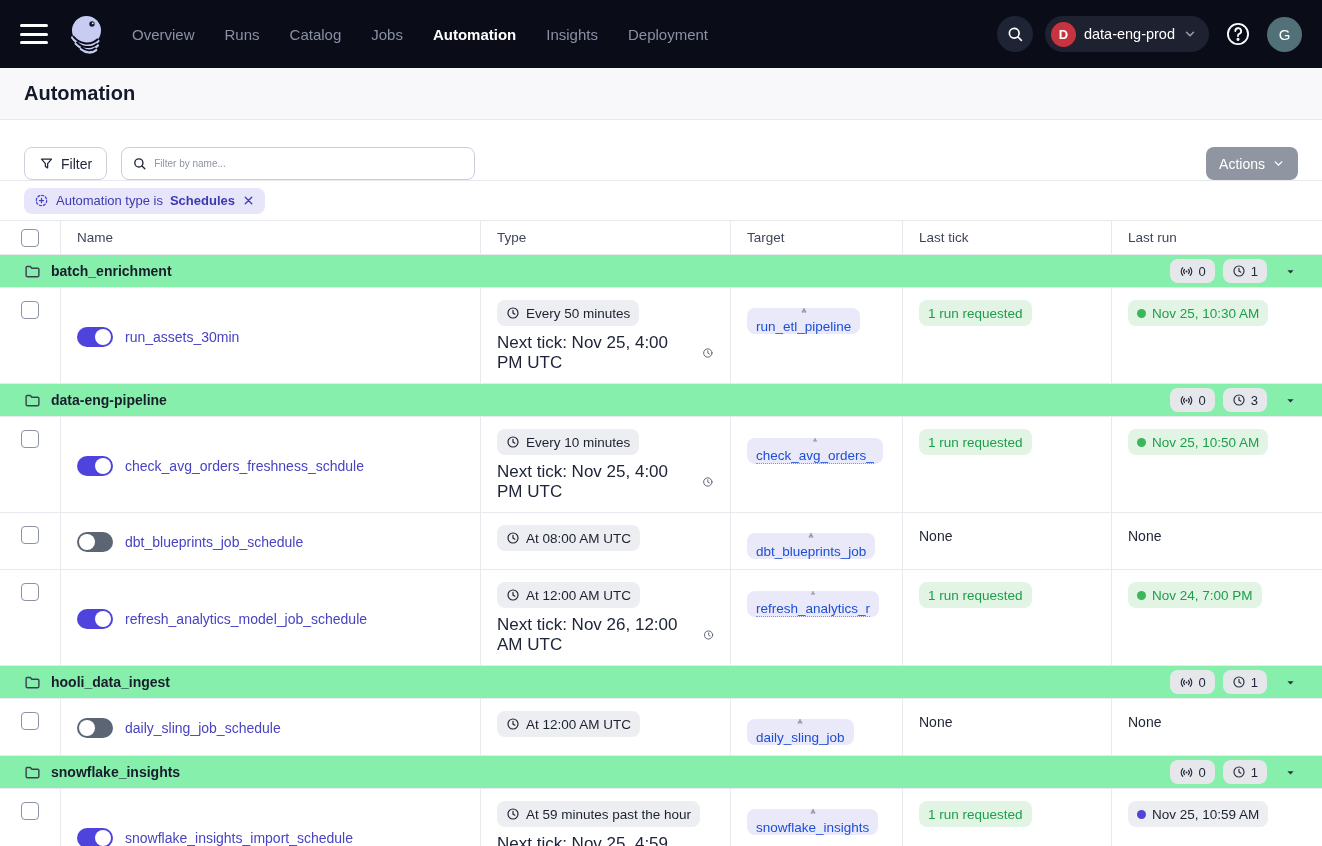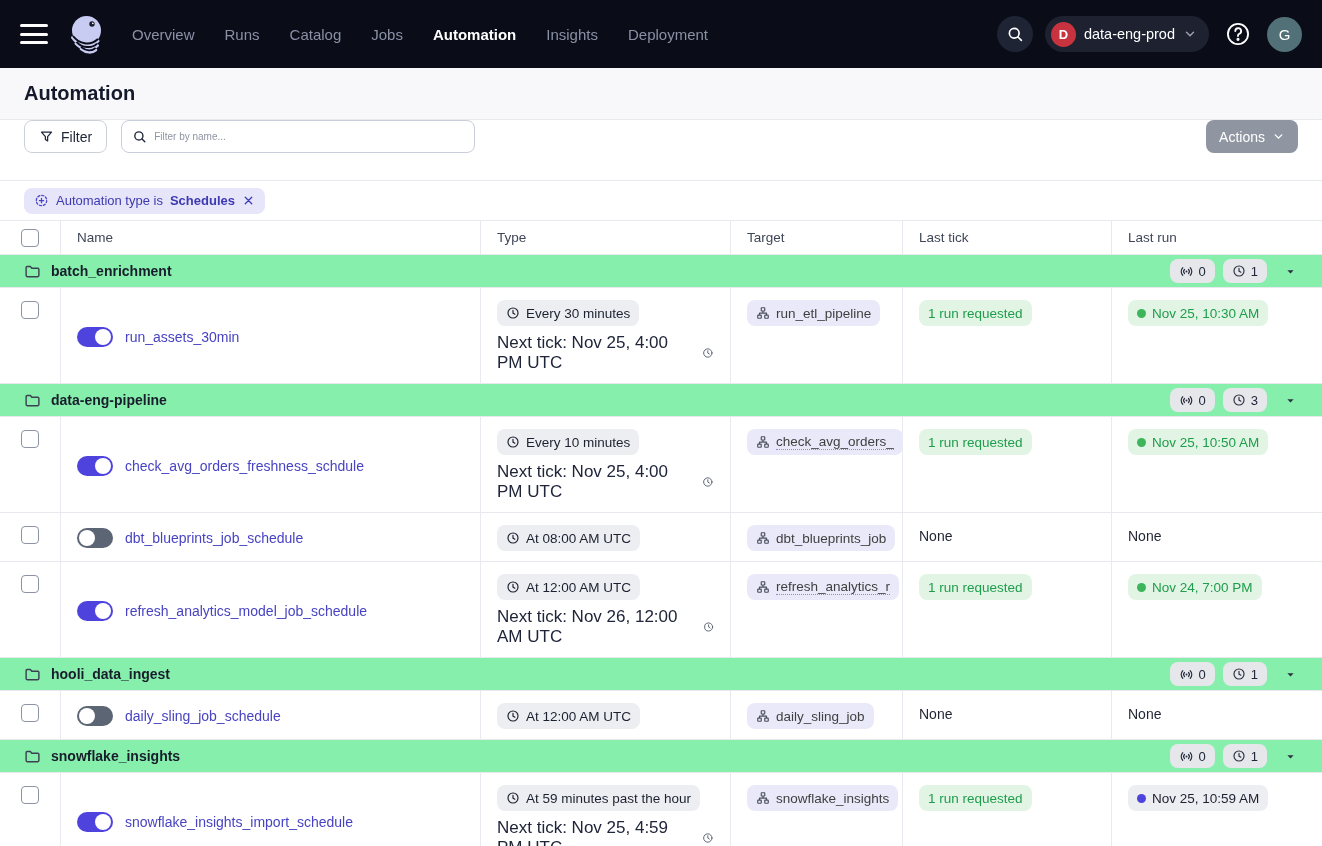--- a/index.html
+++ b/index.html
@@ -20,21 +20,21 @@
   .ws-avatar { width:25px; height:25px; border-radius:50%; background:#c73440; color:#fff; font-size:13px; font-weight:bold; display:flex; align-items:center; justify-content:center; }
   .ws-label { color:#fff; font-size:14.5px; }
   .help-btn { width:34px; height:34px; display:flex; align-items:center; justify-content:center; cursor:pointer; }
   .user-avatar { width:35px; height:35px; border-radius:50%; background:#527077; color:#fff; font-size:15px; display:flex; align-items:center; justify-content:center; cursor:pointer; }
 
   
   .page-header { height:52px; background:#f8f8fa; border-bottom:1px solid #e7e9ee; display:flex; align-items:center; padding:0 24px; }
   .page-title { font-size:20px; font-weight:600; color:#141a2c; }
 
   
-  .toolbar { height:61px; background:#fff; border-bottom:1px solid #e7e9ee; display:flex; align-items:flex-start; padding:0 24px; gap:14px; }
+  .toolbar { height:61px; background:#fff; border-bottom:1px solid #e7e9ee; display:flex; align-items:flex-end; padding:0 24px; gap:14px; }
   .filter-btn { height:33px; border:1px solid #ccd1da; border-radius:8px; background:#fff; display:flex; align-items:center; gap:7px; padding:0 14px; font-size:14px; color:#20273a; cursor:pointer; }
   .search-box { width:354px; height:33px; border:1px solid #c9ceda; border-radius:8px; display:flex; align-items:center; gap:7px; padding:0 10px; }
   .search-box input { border:none; outline:none; flex:1; font-size:10px; color:#1c2130; font-family:inherit; background:transparent; }
   .search-box input::placeholder { color:#8e95a3; }
   .actions-btn { margin-left:auto; height:33px; border:none; border-radius:8px; background:#9096a1; color:#fff; font-size:14px; display:flex; align-items:center; gap:7px; padding:0 13px; cursor:pointer; font-family:inherit; }
 
   
   .chip-row { height:40px; display:flex; align-items:center; padding:0 24px; border-bottom:1px solid #e7e9ee; }
   .chip { height:26px; border-radius:8px; background:#e7e5fa; display:flex; align-items:center; gap:7px; padding:0 10px; font-size:13px; color:#3d39b0; cursor:pointer; }
   .chip .chip-value { font-weight:bold; }
@@ -62,21 +62,21 @@
 
   .name-cell { display:flex; align-items:center; gap:12px; }
   .toggle { width:36px; height:20px; border-radius:10px; position:relative; cursor:pointer; flex:0 0 auto; }
   .toggle .knob { position:absolute; top:2px; width:16px; height:16px; border-radius:50%; background:#fff; }
   .toggle.on { background:#4f43dd; } .toggle.on .knob { right:2px; }
   .toggle.off { background:#5c6574; } .toggle.off .knob { left:2px; }
   .sched-link { color:#4843c2; font-size:14px; cursor:pointer; text-decoration:none; }
 
   .pill { display:inline-flex; align-items:center; gap:6px; height:26px; border-radius:8px; padding:0 9px; font-size:13.5px; white-space:nowrap; }
   .pill-gray { background:#edeef2; color:#1c2130; }
-  .pill-lav { background:#eae9f9; color:#404040; cursor:pointer; }
+  .pill-lav { background:#eae9f9; color:#1d4ed8; cursor:pointer;flex-direction:column; }
   .pill-green { background:#e2f5e5; color:#1e9d4b; }
   .pill .dot { width:9px; height:9px; border-radius:50%; flex:0 0 auto; }
   .dot-green { background:#3cb55b; } .dot-blurple { background:#4f43dd; }
   .trunc { border-bottom:1px dotted #8f8cd6; }
   .next-tick { margin-top:7px; font-size:17px; color:#20263a; display:flex; align-items:center; gap:5px; }
   .none-text { font-size:14px; color:#1f2433; padding-top:3px; }
   svg { display:block; }
 </style>
 </head>
 <body>
@@ -220,21 +220,21 @@
         <div class="toggle on">
           <div class="knob"></div>
         </div>
         <a class="sched-link" href="#">run_assets_30min</a>
       </div>
       <div class="cell"><span class="pill pill-gray">
           <svg width="14" height="14" viewBox="0 0 24 24" fill="none" stroke="#1c2130" stroke-width="2" stroke-linecap="round">
             <circle cx="12" cy="12" r="8.6"></circle>
             <path d="M12 7.4v4.8l3.2 1.9"></path>
           </svg>
-          <span>Every 30 minutes</span>
+          <span>Every 50 minutes</span>
         </span><div class="next-tick">
           <span>Next tick: Nov 25, 4:00 PM UTC</span>
           <svg width="14" height="14" viewBox="0 0 24 24" fill="none" stroke="#5a6170" stroke-width="2" stroke-linecap="round">
             <circle cx="12" cy="12" r="8.6"></circle>
             <path d="M12 7.4v4.8l3.2 1.9"></path>
           </svg>
         </div></div>
       <div class="cell"><span class="pill pill-lav">
           <svg width="14" height="14" viewBox="0 0 24 24" fill="none" stroke="#4a5060" stroke-width="2" stroke-linejoin="round">
             <rect x="9" y="3" width="6" height="5.5" rx="0.8"></rect>

